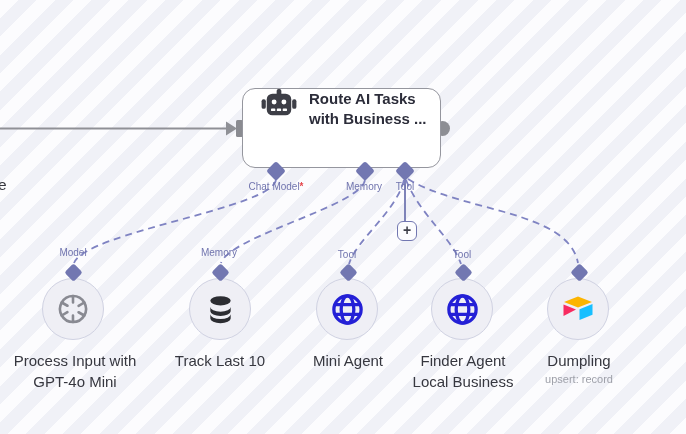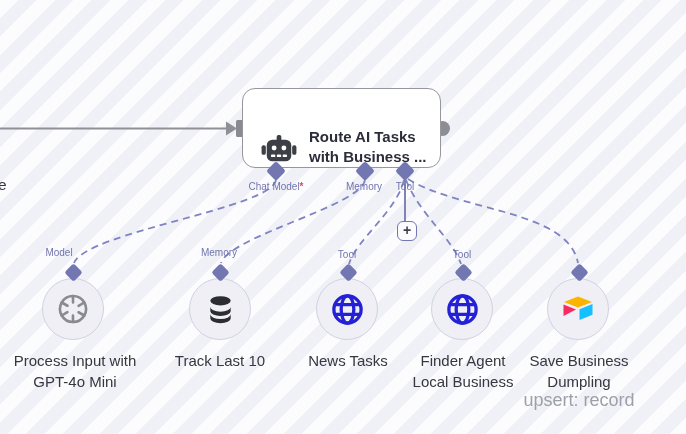--- a/index.html
+++ b/index.html
@@ -8,21 +8,21 @@
     width:686px;height:434px;
     overflow:hidden;
     font-family:"Liberation Sans", sans-serif;
     background:repeating-linear-gradient(135deg,#fcfcfe 0 13px,#f0f1f7 13px 26px);
   }
   .overlay{position:absolute;left:0;top:0;z-index:1;}
   
   .main-node{
     position:absolute;left:242px;top:88px;width:199px;height:80px;
     background:#ffffff;border:1.8px solid #95969e;border-radius:13px;
-    box-sizing:border-box;display:flex;align-items:flex-end;gap:11px;
+    box-sizing:border-box;display:flex;align-items:flex-start;gap:11px;
     padding:0 10px 0 17px;z-index:2;
   }
   .main-title{font-size:15px;line-height:20px;font-weight:600;color:#2c2d3a;}
   
   .dm{position:absolute;background:#7277b1;transform:rotate(45deg);border-radius:2.5px;z-index:3;}
   .dm-lg{width:14px;height:14px;}
   .dm-sm{width:13px;height:13px;}
   .portlabel{
     position:absolute;font-size:10px;color:#7074ae;z-index:3;
     transform:translateX(-50%);white-space:nowrap;
@@ -38,21 +38,21 @@
   
   .circle{
     position:absolute;width:62px;height:62px;box-sizing:border-box;border-radius:50%;
     background:#efeff5;border:1.5px solid #d0d2e2;z-index:2;
     display:flex;align-items:center;justify-content:center;
   }
   .nodename{
     position:absolute;width:180px;transform:translateX(-50%);text-align:center;
     font-size:15px;line-height:21px;color:#36373f;font-weight:500;z-index:2;
   }
-  .subtitle{font-size:18px;line-height:17px;color:#9ea0a9;font-weight:400;}
+  .subtitle{font-size:11px;line-height:17px;color:#9ea0a9;font-weight:400;}
   .fragment{position:absolute;left:-2px;top:176px;font-size:15.5px;color:#36373f;z-index:2;}
 </style>
 </head>
 <body>
 
 <div class="canvas">
 
   <svg class="overlay" width="686" height="434" viewBox="0 0 686 434">
 
     <path d="M0 128.5 H226" stroke="#8f9096" stroke-width="2" fill="none"></path>
@@ -99,21 +99,21 @@
   <div class="dm dm-lg" style="left:269px;top:164px;"></div>
   <div class="dm dm-lg" style="left:358px;top:164px;"></div>
   <div class="dm dm-lg" style="left:398px;top:164px;"></div>
 
   <div class="portlabel" style="left:276px;top:181px;"><span>Chat Model</span><span class="req">*</span></div>
   <div class="portlabel" style="left:364px;top:181px;"><span>Memory</span><span class="req"></span></div>
   <div class="portlabel" style="left:405px;top:181px;"><span>Tool</span><span class="req"></span></div>
 
   <div class="plus-btn">+</div>
 
-  <div class="portlabel" style="left:59px;top:247px;">Model</div>
+  <div class="portlabel" style="left:73px;top:247px;">Model</div>
   <div class="dm dm-sm" style="left:66.5px;top:266px;"></div>
   <div class="circle" style="left:42px;top:278px;">
     <svg width="32" height="32" viewBox="-16 -16 32 32">
       <g stroke="#898a92" stroke-width="2.6" fill="none" stroke-linecap="round" stroke-linejoin="round">
         <g>
             <path d="M 0 -13 A 13 13 0 0 1 11.26 -6.5 L 5.6 -3.2"></path>
           </g>
         <g transform="rotate(60)">
             <path d="M 0 -13 A 13 13 0 0 1 11.26 -6.5 L 5.6 -3.2"></path>
           </g>
@@ -159,21 +159,21 @@
   <div class="circle" style="left:316px;top:278px;">
     <svg width="35" height="35" viewBox="0 0 36 36">
       <g stroke="#2420d6" stroke-width="3.4" fill="none">
         <circle cx="18" cy="18" r="14"></circle>
         <ellipse cx="18" cy="18" rx="6.5" ry="14"></ellipse>
         <path d="M5.5 13 H30.5 M5.5 23 H30.5"></path>
       </g>
     </svg>
   </div>
   <div class="nodename" style="left:348px;top:350px;">
-    <div>News Tasks</div>
+    <div>Mini Agent</div>
     <div></div>
     <div class="subtitle"></div>
   </div>
 
   <div class="portlabel" style="left:462px;top:249px;">Tool</div>
   <div class="dm dm-sm" style="left:456.5px;top:266px;"></div>
   <div class="circle" style="left:431px;top:278px;">
     <svg width="35" height="35" viewBox="0 0 36 36">
       <g stroke="#2420d6" stroke-width="3.4" fill="none">
         <circle cx="18" cy="18" r="14"></circle>
@@ -190,18 +190,17 @@
 
   <div class="dm dm-sm" style="left:572.5px;top:266px;"></div>
   <div class="circle" style="left:547px;top:278px;">
     <svg width="34" height="28" viewBox="0 0 34 28">
       <polygon points="17,1.5 31,7 17,12.5 3,7" fill="#fcb400"></polygon>
       <polygon points="18.5,14.2 31.5,9 31.5,19.8 18.5,25" fill="#18bfff"></polygon>
       <polygon points="2.5,9.5 15,14.5 2.5,21" fill="#f82b60"></polygon>
     </svg>
   </div>
   <div class="nodename" style="left:579px;top:350px;">
-    <div>Save Business</div>
     <div>Dumpling</div>
     <div class="subtitle">upsert: record</div>
   </div>
 
 </div>
 
 </body></html>

